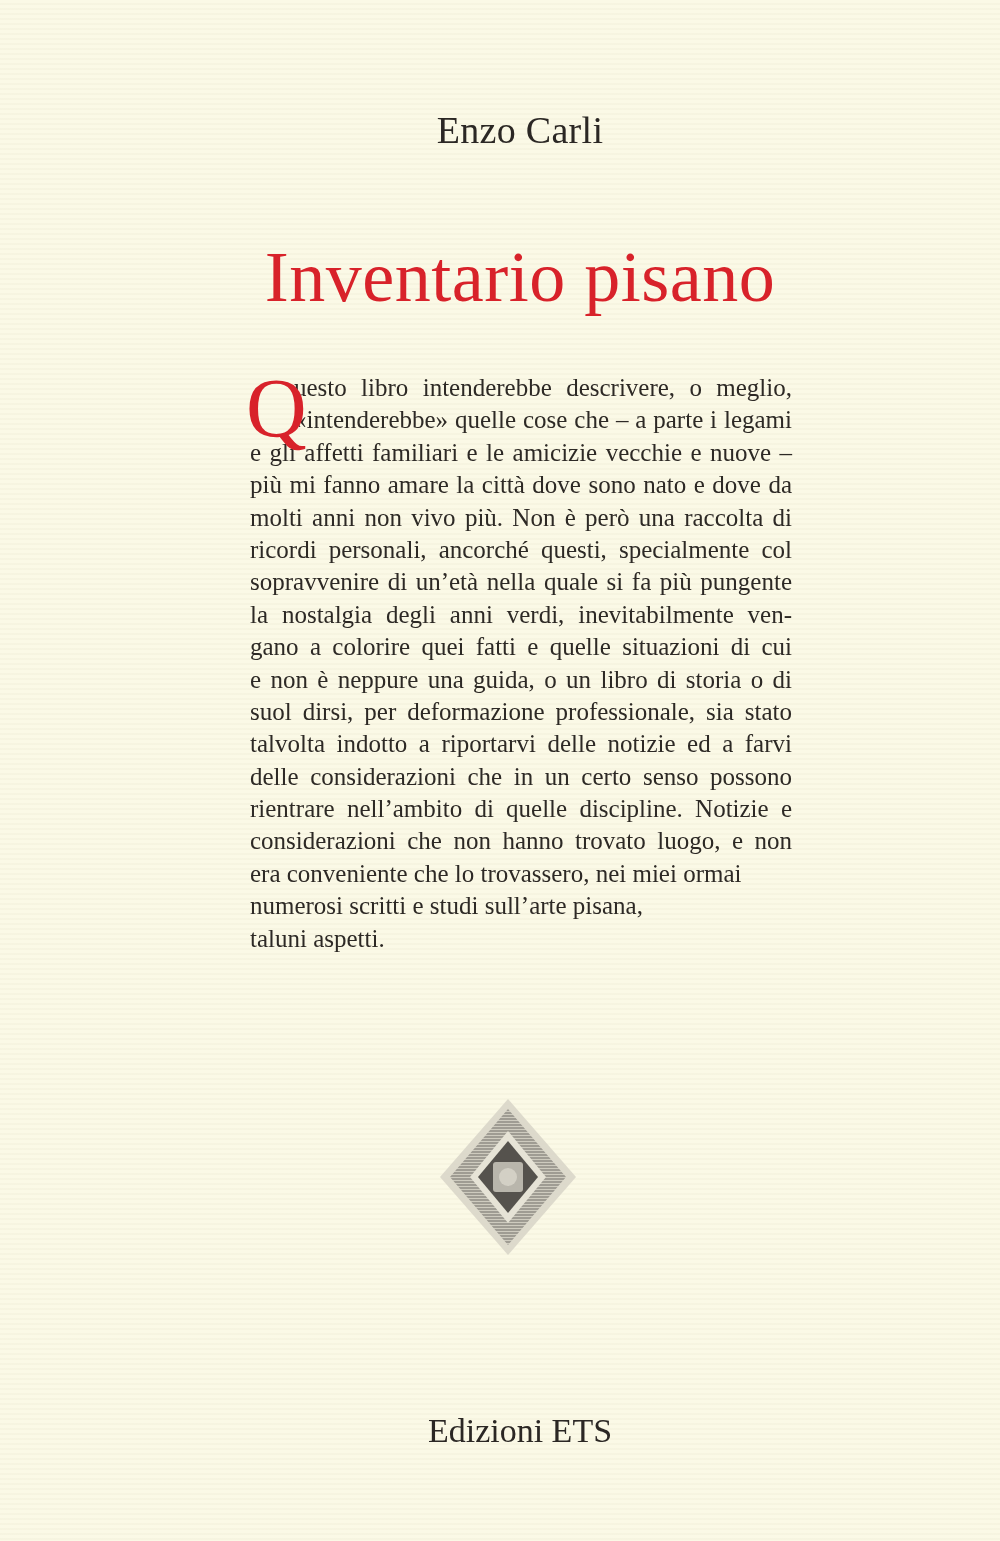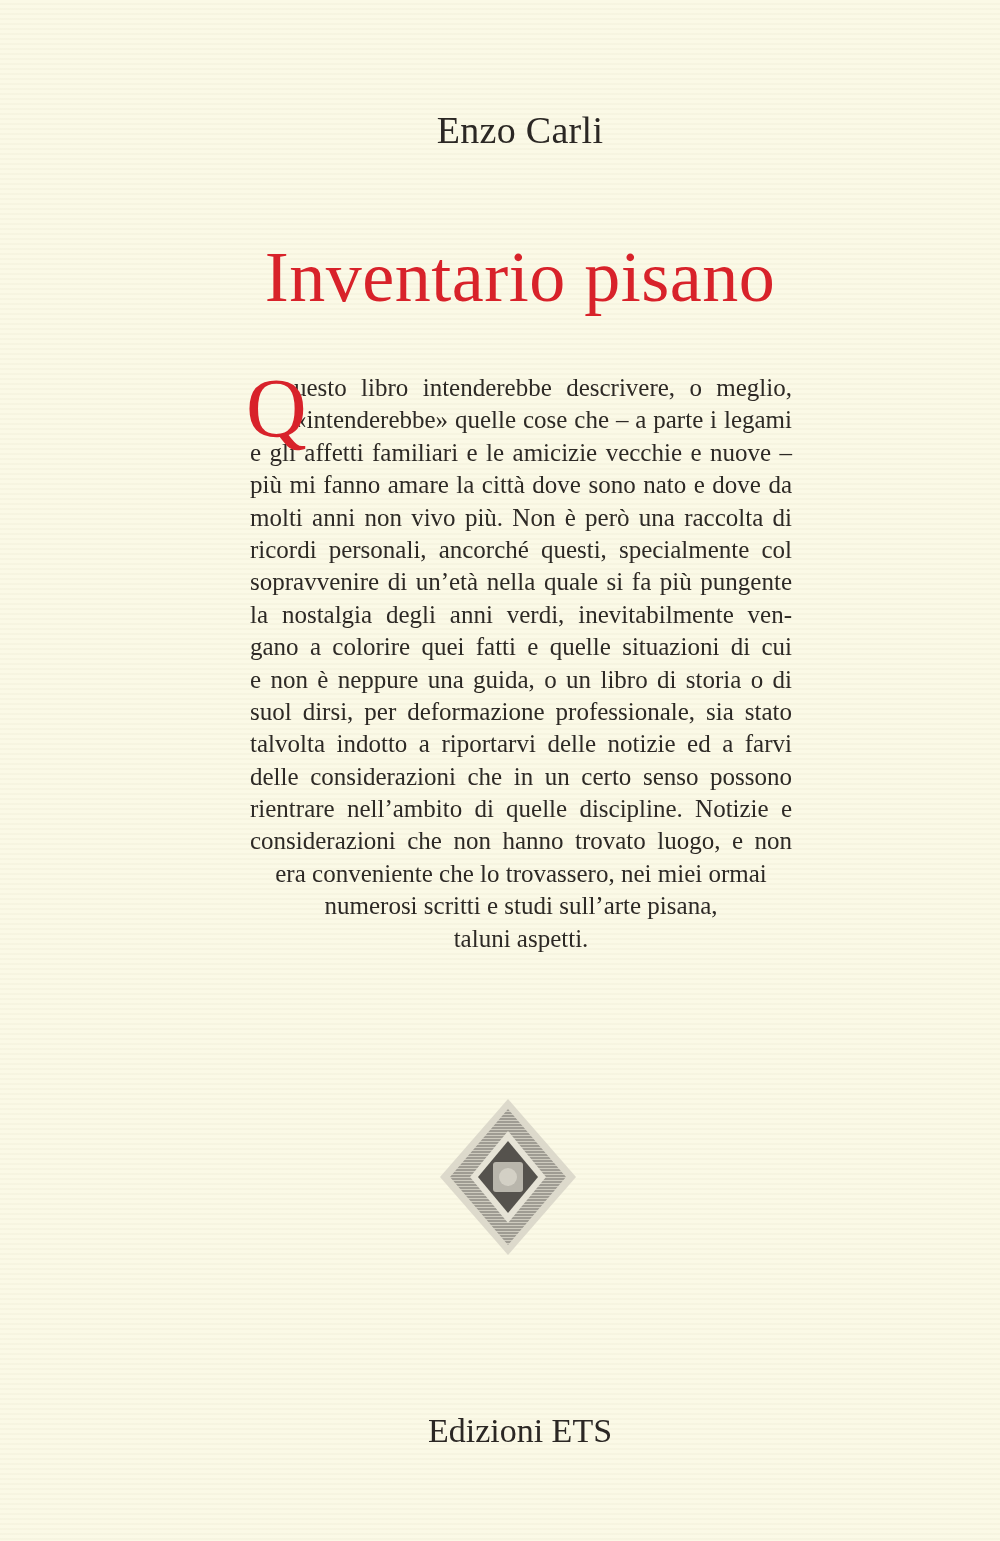--- a/index.html
+++ b/index.html
@@ -18,21 +18,21 @@
     .title {
       position: absolute; top: 236px; left: 0; width: 1040px;
       text-align: center; font-size: 72px; color: #d8222a; letter-spacing: 0.5px;
     }
     .blurb {
       position: absolute; top: 372px; left: 250px; width: 542px;
       font-size: 25px; line-height: 32.4px; color: #2d2925;
     }
     .blurb .line { display: block; white-space: nowrap; height: 32.4px; }
     .blurb .justify { text-align: justify; text-align-last: justify; }
-    .blurb .center { text-align: center; }
+    .blurb .center { text-align: left; }
     .blurb .indent { padding-left: 44px; }
     .dropcap {
       position: absolute; left: -4px; top: 2px;
       font-size: 84px; line-height: 70px; color: #d8222a;
     }
     .ornament {
       position: absolute; left: 438px; top: 1097px; width: 140px; height: 160px;
     }
     .publisher {
       position: absolute; top: 1412px; left: 0; width: 1040px;

